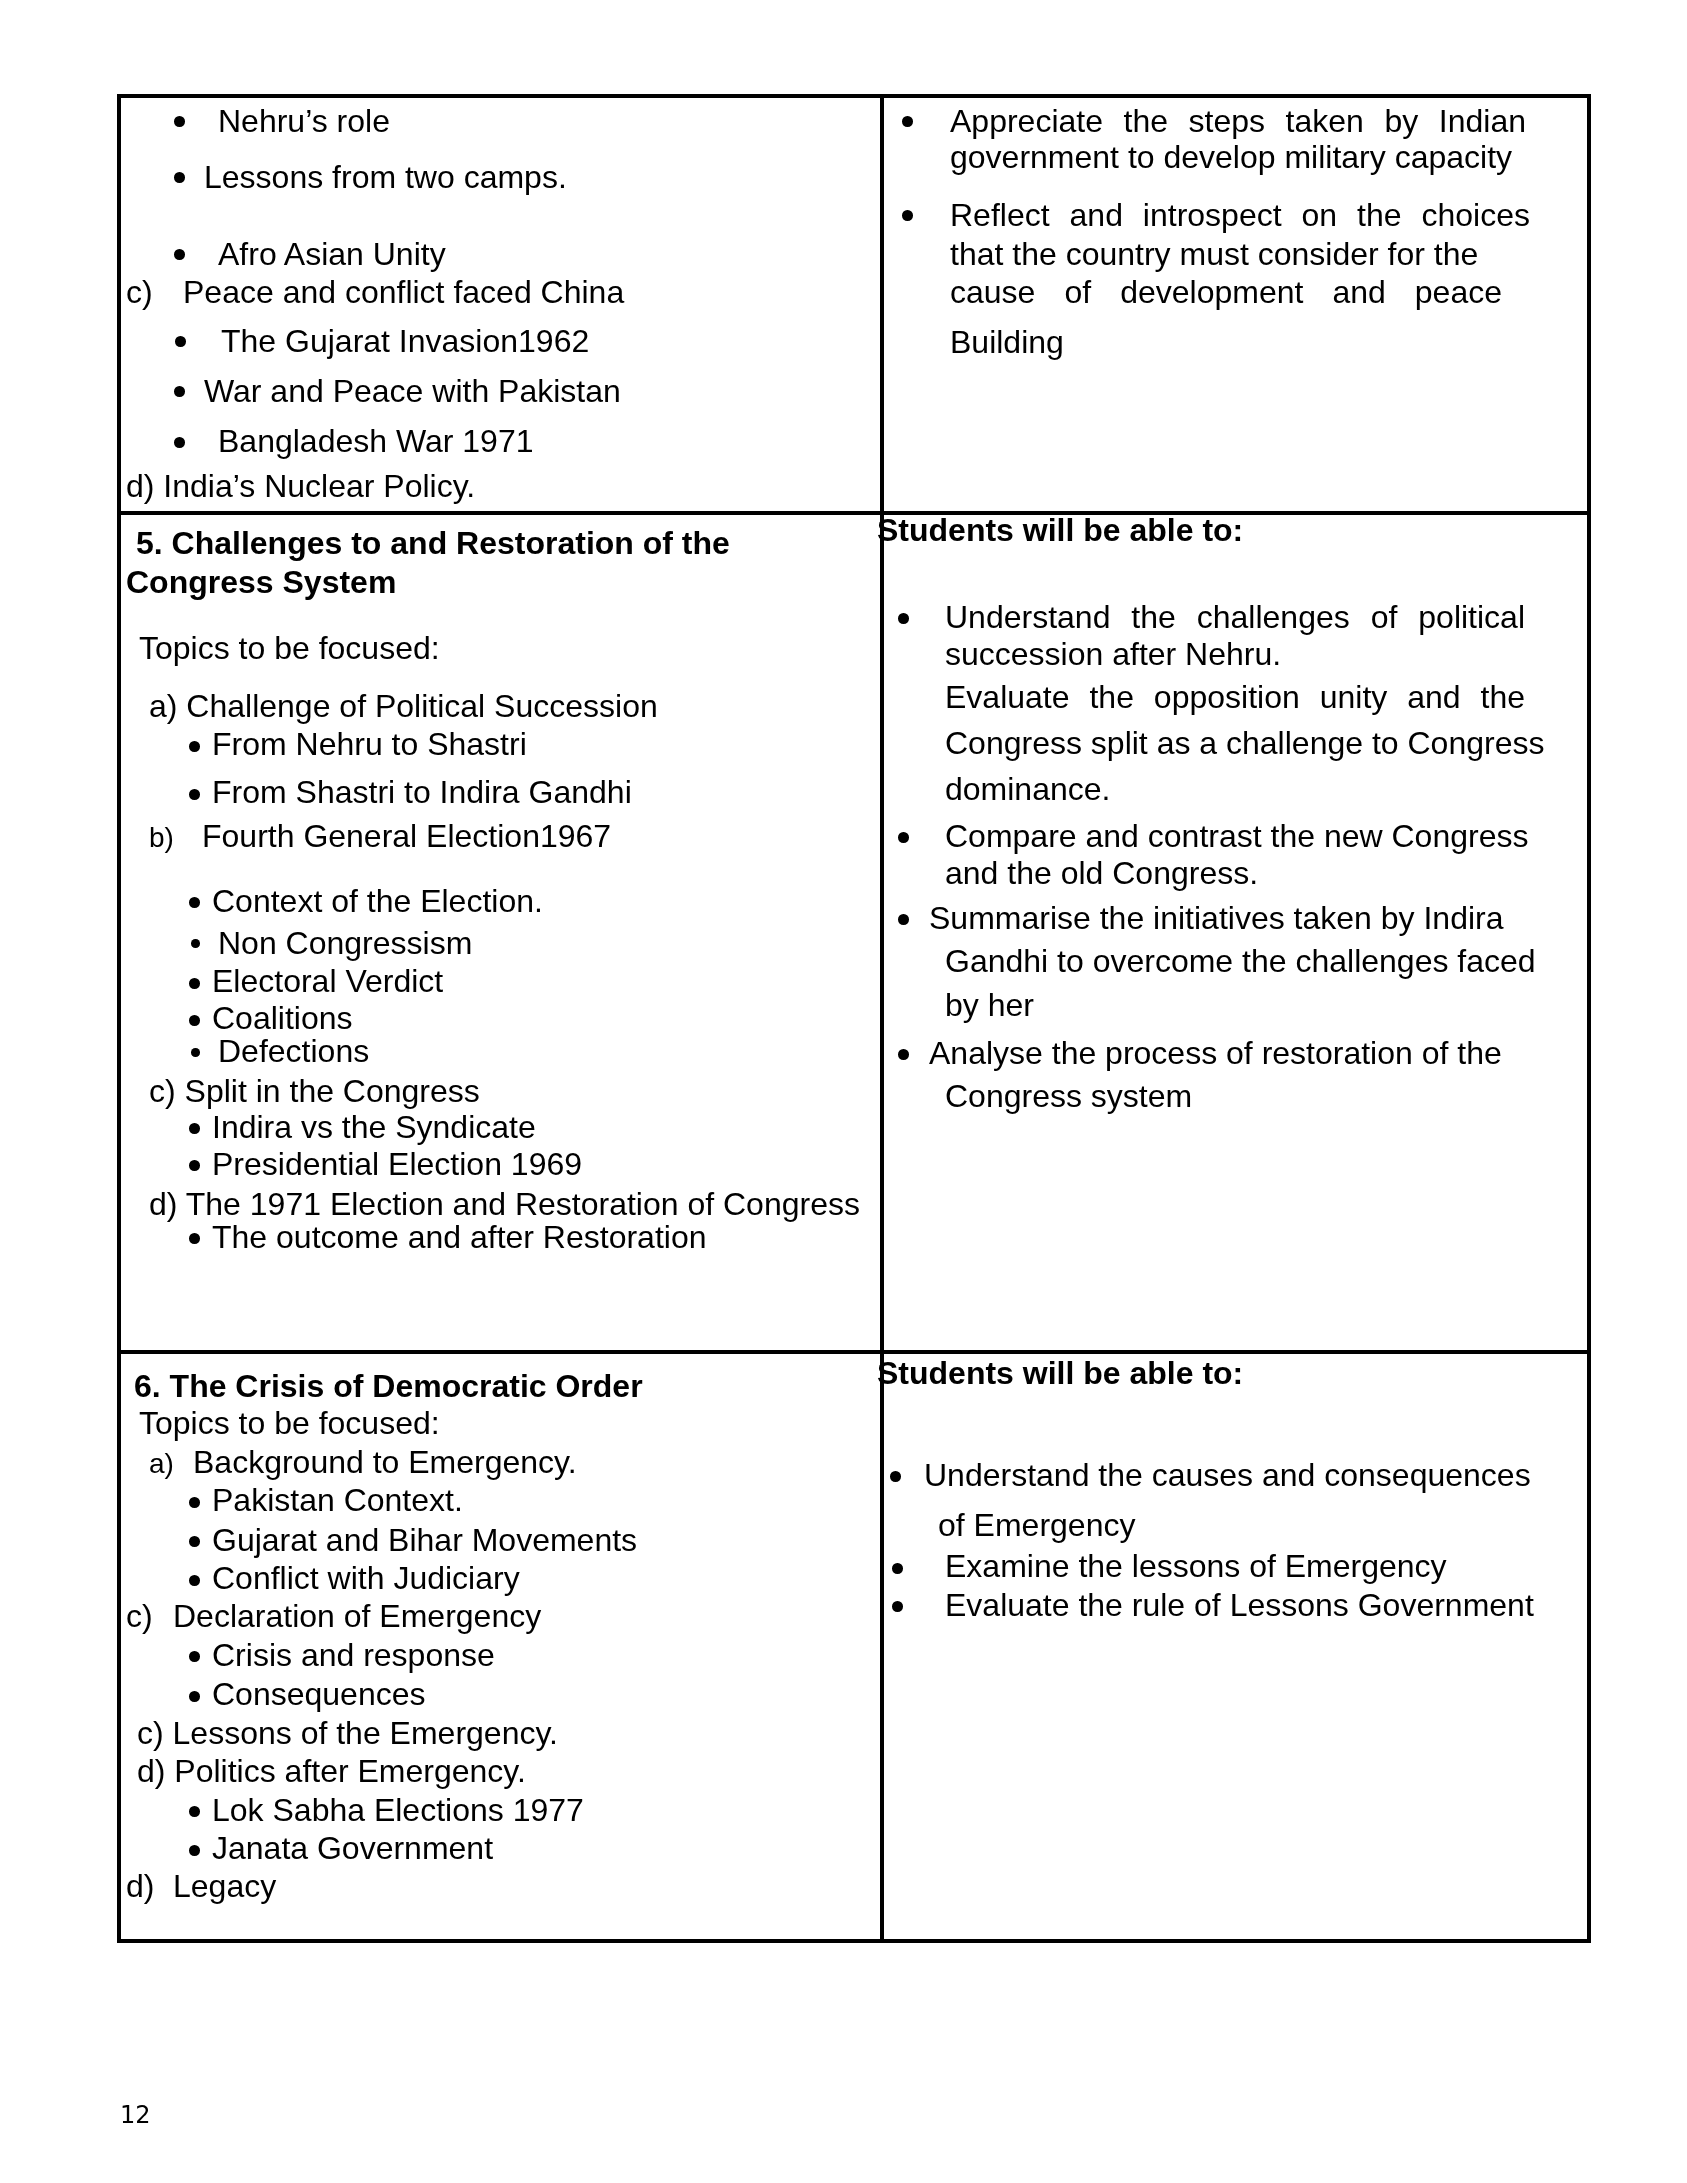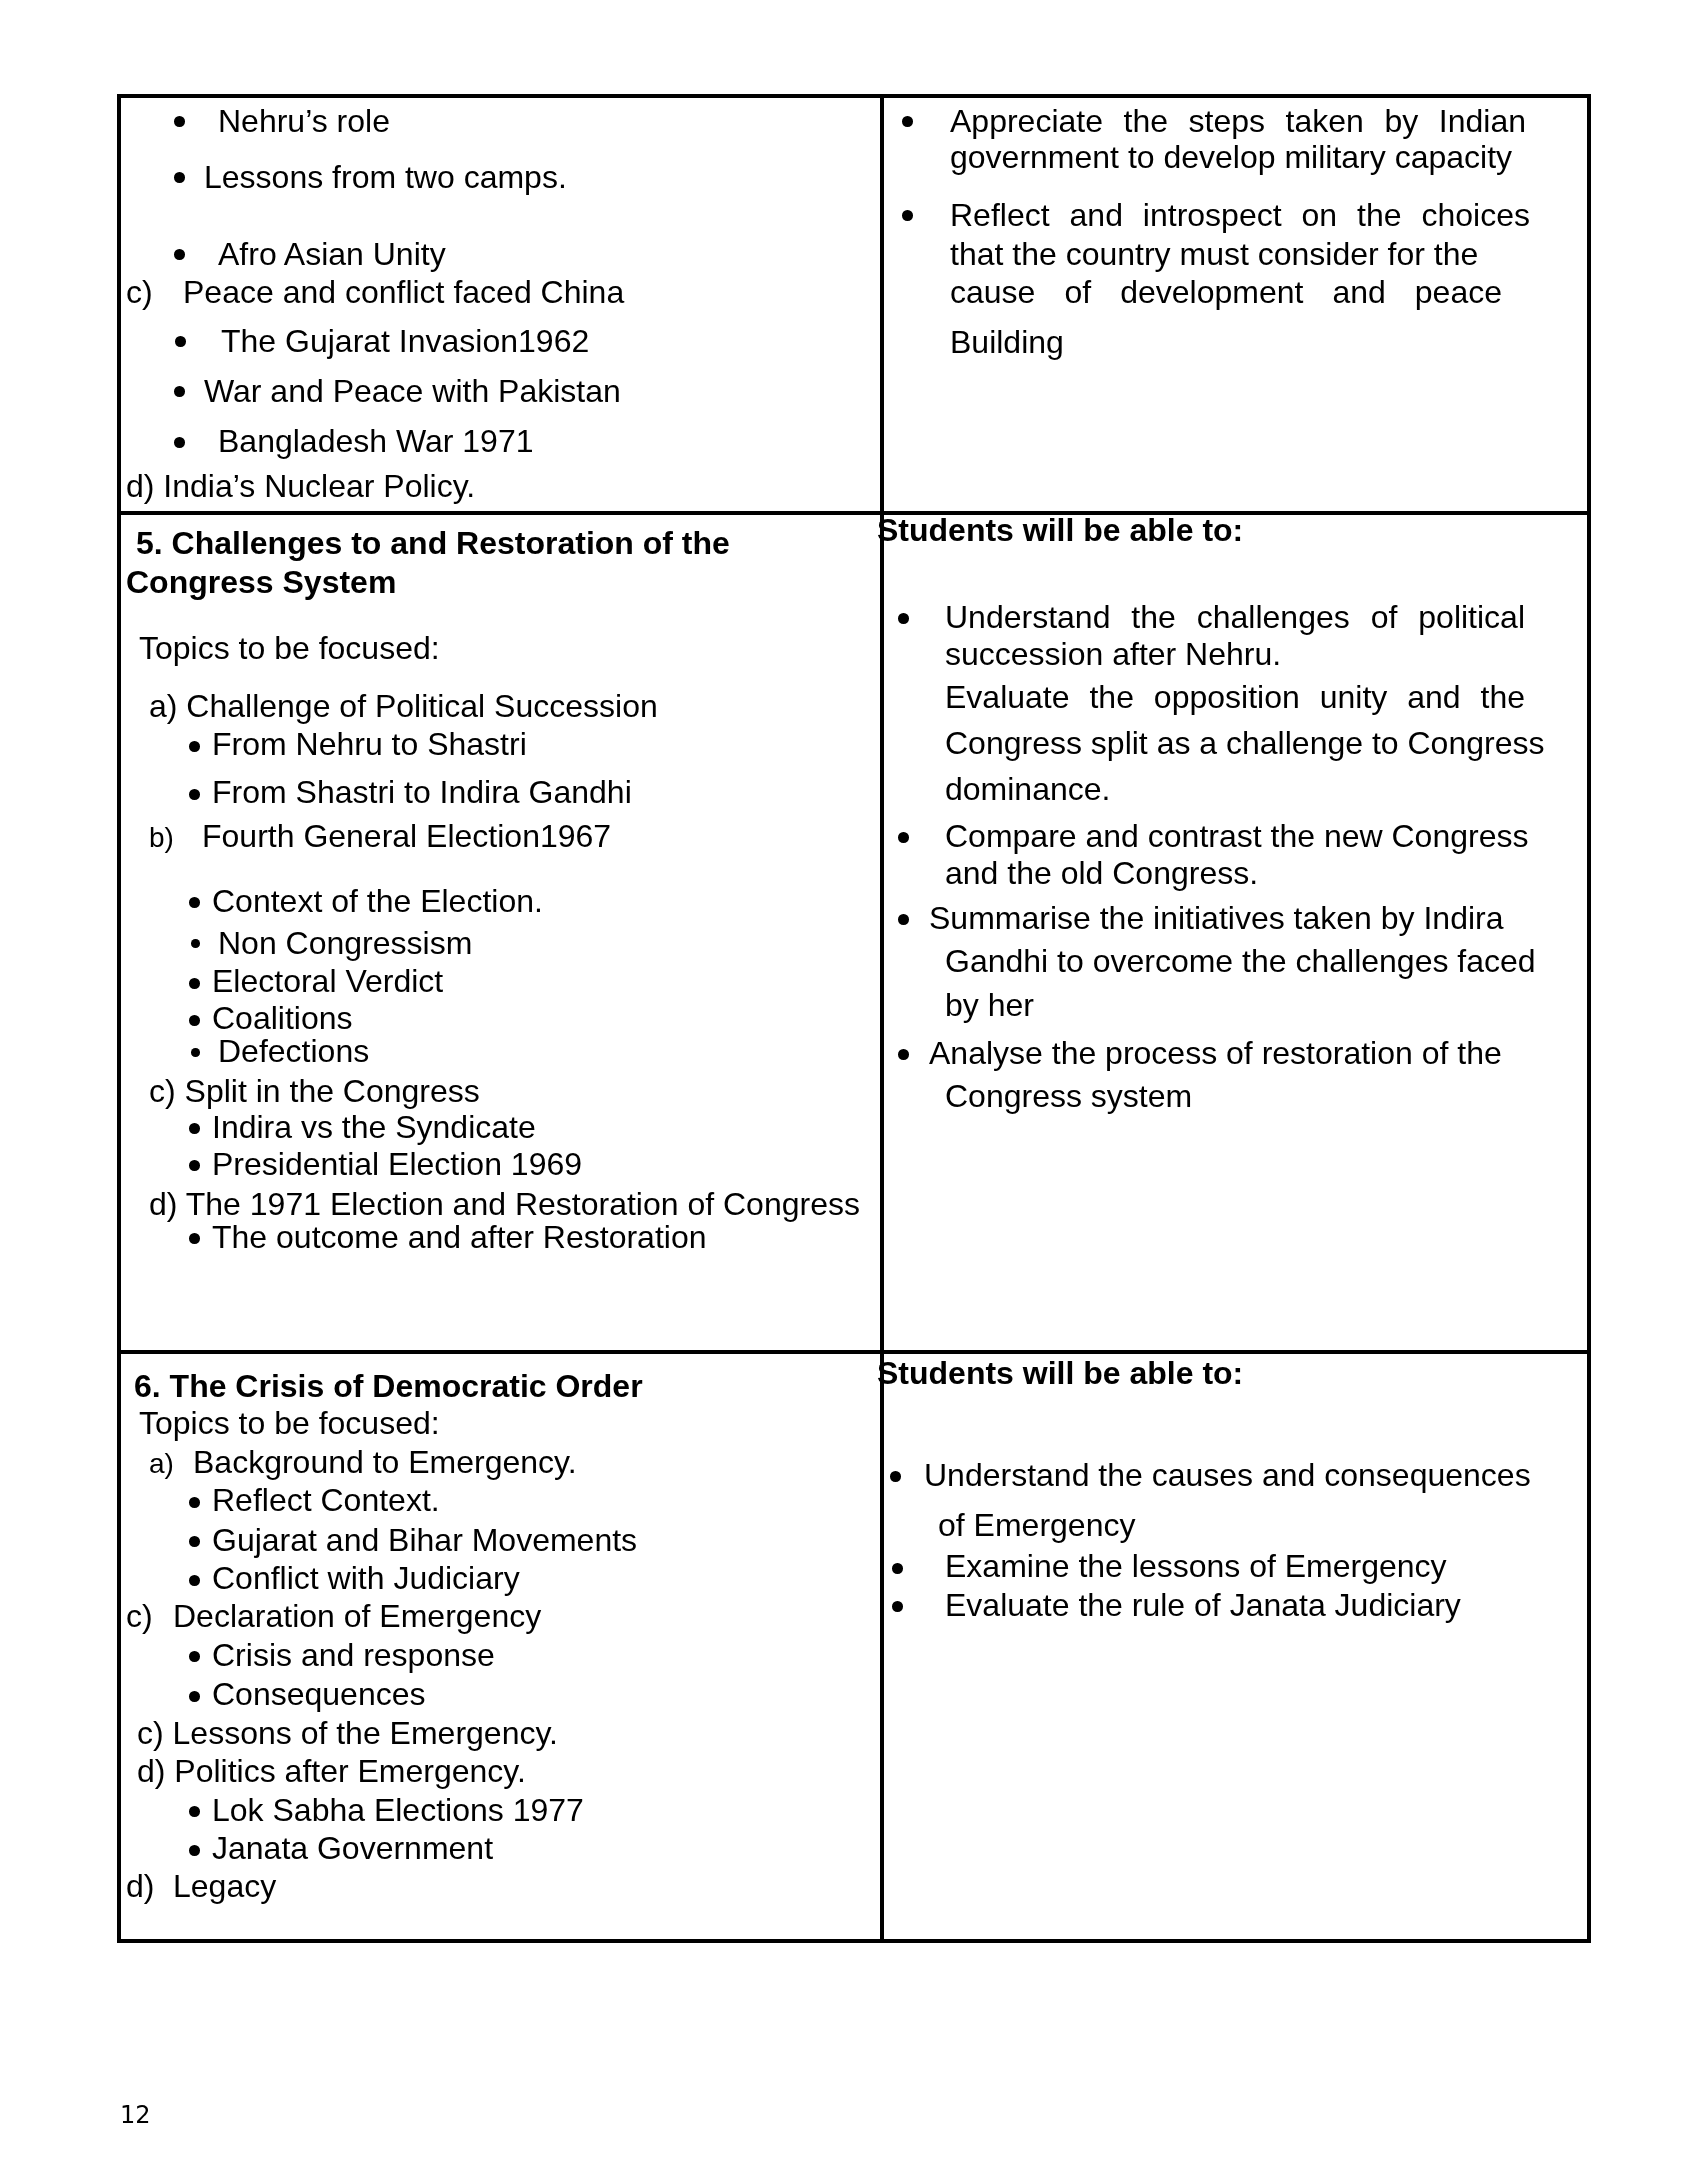--- a/index.html
+++ b/index.html
@@ -127,21 +127,21 @@
     <span class="t" style="left:945px;top:1078px">Congress system</span>
   </div>
 
   <div>
     <span class="t b" style="left:134px;top:1368px">6. The Crisis of Democratic Order</span>
     <span class="t" style="left:139px;top:1405px">Topics to be focused:</span>
 
     <span class="t" style="left:149px;top:1445px;font-size:28px">a)</span>
     <span class="t" style="left:193px;top:1444px">Background to Emergency.</span>
     <span class="bul" style="left:189px;top:1497px"></span>
-    <span class="t" style="left:212px;top:1482px">Reflect Context.</span>
+    <span class="t" style="left:212px;top:1482px">Pakistan Context.</span>
     <span class="bul" style="left:189px;top:1536px"></span>
     <span class="t" style="left:212px;top:1522px">Gujarat and Bihar Movements</span>
     <span class="bul" style="left:189px;top:1575px"></span>
     <span class="t" style="left:212px;top:1560px">Conflict with Judiciary</span>
 
     <span class="t" style="left:126px;top:1598px">c)</span>
     <span class="t" style="left:173px;top:1598px">Declaration of Emergency</span>
     <span class="bul" style="left:189px;top:1651px"></span>
     <span class="t" style="left:212px;top:1637px">Crisis and response</span>
     <span class="bul" style="left:189px;top:1691px"></span>
@@ -162,18 +162,18 @@
     <span class="t b" style="left:877px;top:1355px">Students will be able to:</span>
 
     <span class="bul" style="left:890px;top:1471px"></span>
     <span class="t" style="left:924px;top:1457px">Understand the causes and consequences</span>
     <span class="t" style="left:938px;top:1507px">of Emergency</span>
 
     <span class="bul" style="left:892px;top:1563px"></span>
     <span class="t" style="left:945px;top:1548px">Examine the lessons of Emergency</span>
 
     <span class="bul" style="left:892px;top:1601px"></span>
-    <span class="t" style="left:945px;top:1587px">Evaluate the rule of Janata Judiciary</span>
+    <span class="t" style="left:945px;top:1587px">Evaluate the rule of Lessons Government</span>
   </div>
 
   <span class="pagenum">12</span>
 </div>
 
 
 </body></html>

